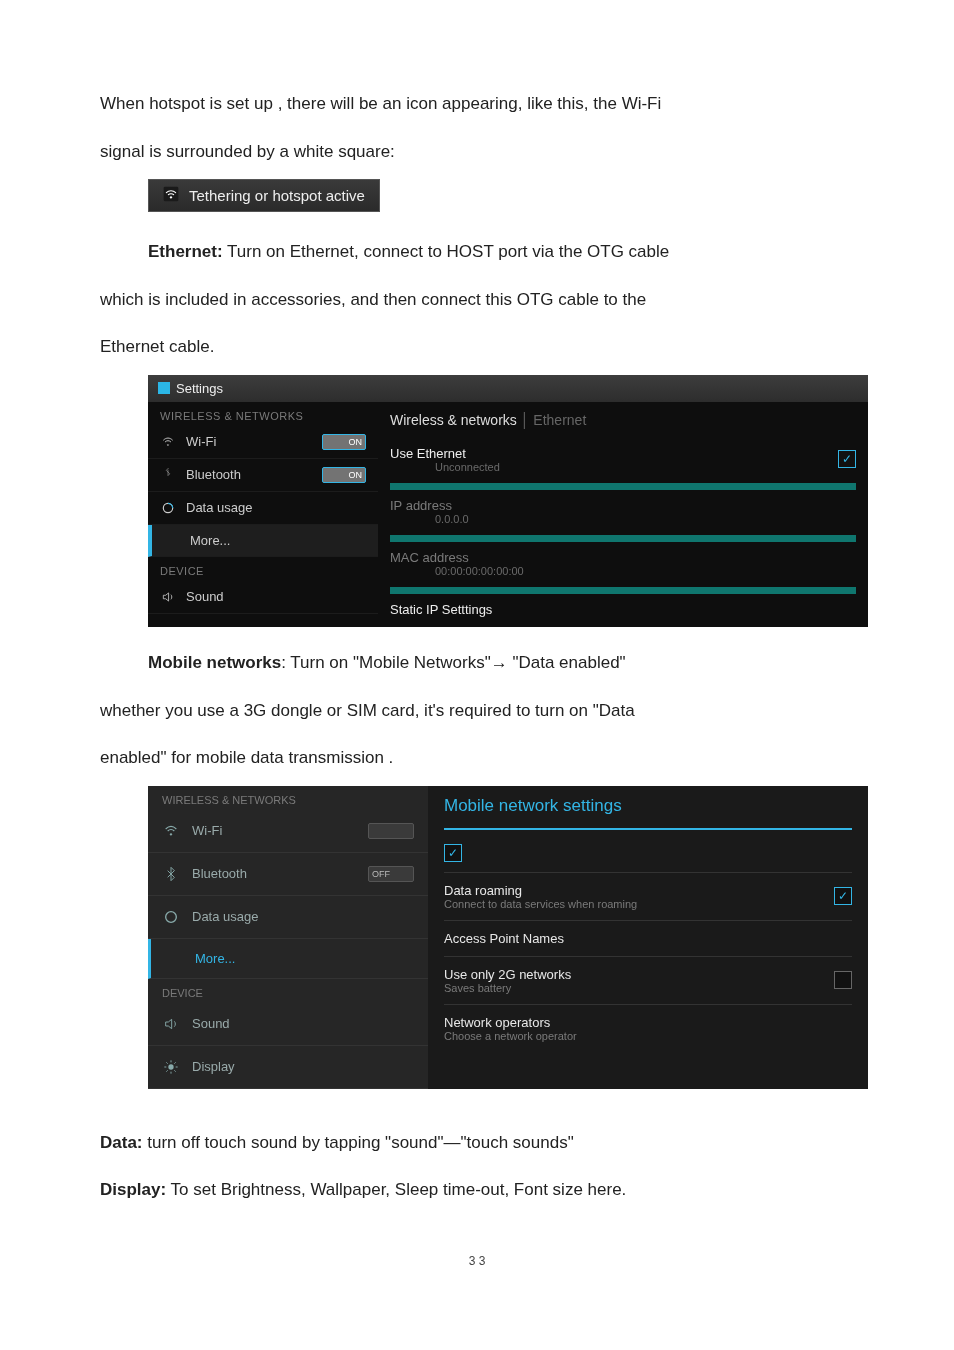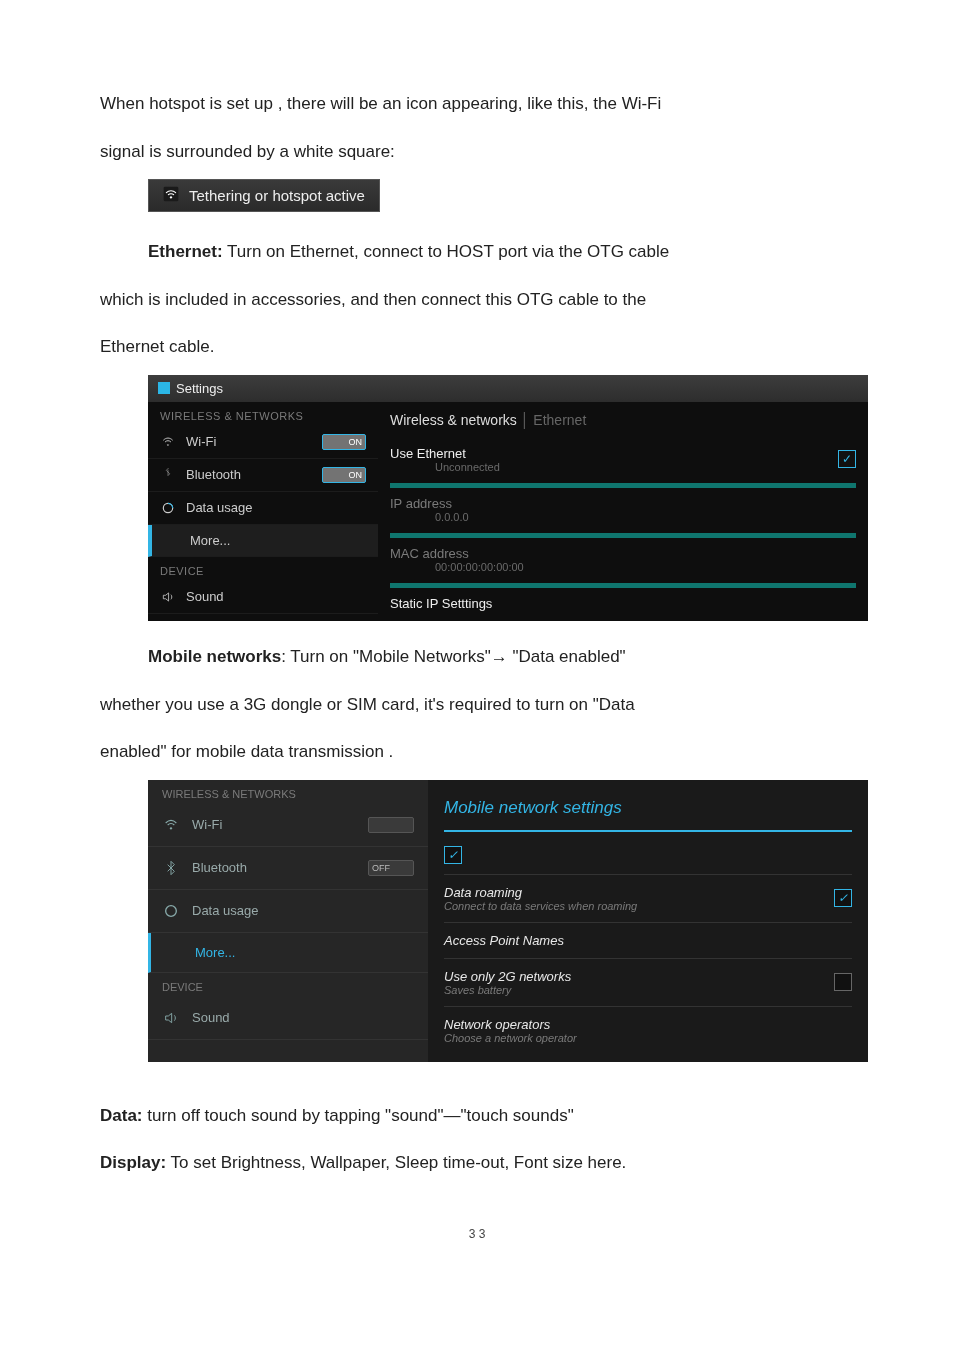--- a/index.html
+++ b/index.html
@@ -62,42 +62,42 @@
   }
   .row.more { background:#1e1e1e; border-left:4px solid #33b5e5; color:#fff;}
   .ic { width:16px; height:16px; margin-right:10px; display:inline-flex; align-items:center; justify-content:center;}
   .lbl { flex:1; color:#ccc;}
   .toggle {
     width:36px;height:14px;background:#737373;border:1px solid #33b5e5;border-radius:2px;color:#fff;font-size:9px;display:flex;align-items:center;justify-content:flex-end;padding:0 3px;
   }
   .bcrumb { padding:10px 0; color:#ddd; font-size:14px;}
   .bcrumb .dim{ color:#666; }
   .r-item {
-    padding:8px 0 10px; border-bottom:5px solid #0f766e;
+    padding:8px 0 10px; border-bottom:7px solid #0f766e;
     display:flex; justify-content:space-between; align-items:center;
   }
   .r-item .ttl { color:#eee;}
   .r-item.dis .ttl{ color:#7a7a7a;}
   .r-item .sub { color:#6a6a6a; font-size:11px;margin-left:45px;}
   .chk {
     width:16px;height:16px;border:1px solid #33b5e5;background:#111;display:flex;align-items:center;justify-content:center;color:#33b5e5;font-size:12px;
   }
   .chk.off{border-color:#666;color:#666;}
 
   
   .ss2 {
     width: 720px;
     margin: 4px 0 30px 48px;
     background: #1a1a1a;
     color: #ccc;
     font-size: 13px;
     display:flex;
   }
   .ss2-left { width:280px; background:#262626; }
-  .ss2-right { flex:1; padding:8px 16px;font-style:italic;}
+  .ss2-right { flex:1; padding:0 16px;}
   .ss2 .row2 {
     display:flex; align-items:center;
     padding:12px 14px; border-bottom:1px solid #333;
   }
   .ss2 .row2.more2{ border-left:3px solid #33b5e5; color:#33b5e5;}
   .ss2 .ic2{ width:18px;height:18px;margin-right:12px;display:inline-flex;align-items:center;justify-content:center;}
   .ss2 .lbl2{ flex:1; color:#9aa;}
   .ss2 .toggle2{
      width:38px;height:14px;background:#3a3a3a;border:1px solid #555;border-radius:2px;color:#bbb;font-size:9px;display:flex;align-items:center;justify-content:flex-start;padding:0 3px;
   }
@@ -253,20 +253,29 @@
     </div>
     <div class="cat2">DEVICE</div>
     <div class="row2">
       <span class="ic2">
           <svg width="16" height="16" viewBox="0 0 24 24">
             <path d="M4 9v6h4l5 4V5L8 9z M17 8c2 2 2 6 0 8" stroke="#8aa" stroke-width="1.4" fill="none"></path>
           </svg>
         </span>
       <span class="lbl2">Sound</span>
     </div>
+    <div class="row2">
+      <span class="ic2">
+          <svg width="16" height="16" viewBox="0 0 24 24">
+            <circle cx="12" cy="12" r="4" fill="#8aa"></circle>
+            <path d="M12 2v3M12 19v3M2 12h3M19 12h3M5 5l2 2M17 17l2 2M19 5l-2 2M5 19l2-2" stroke="#8aa" stroke-width="1.4"></path>
+          </svg>
+        </span>
+      <span class="lbl2">Display</span>
+    </div>
   </div>
   <div class="ss2-right">
     <div class="ss2-title">Mobile network settings</div>
     <div class="r2">
       <div class="chk">✓</div>
     </div>
     <div class="r2">
       <div>
         <div class="ttl">Data roaming</div>
         <div class="sub">Connect to data services when roaming</div>

